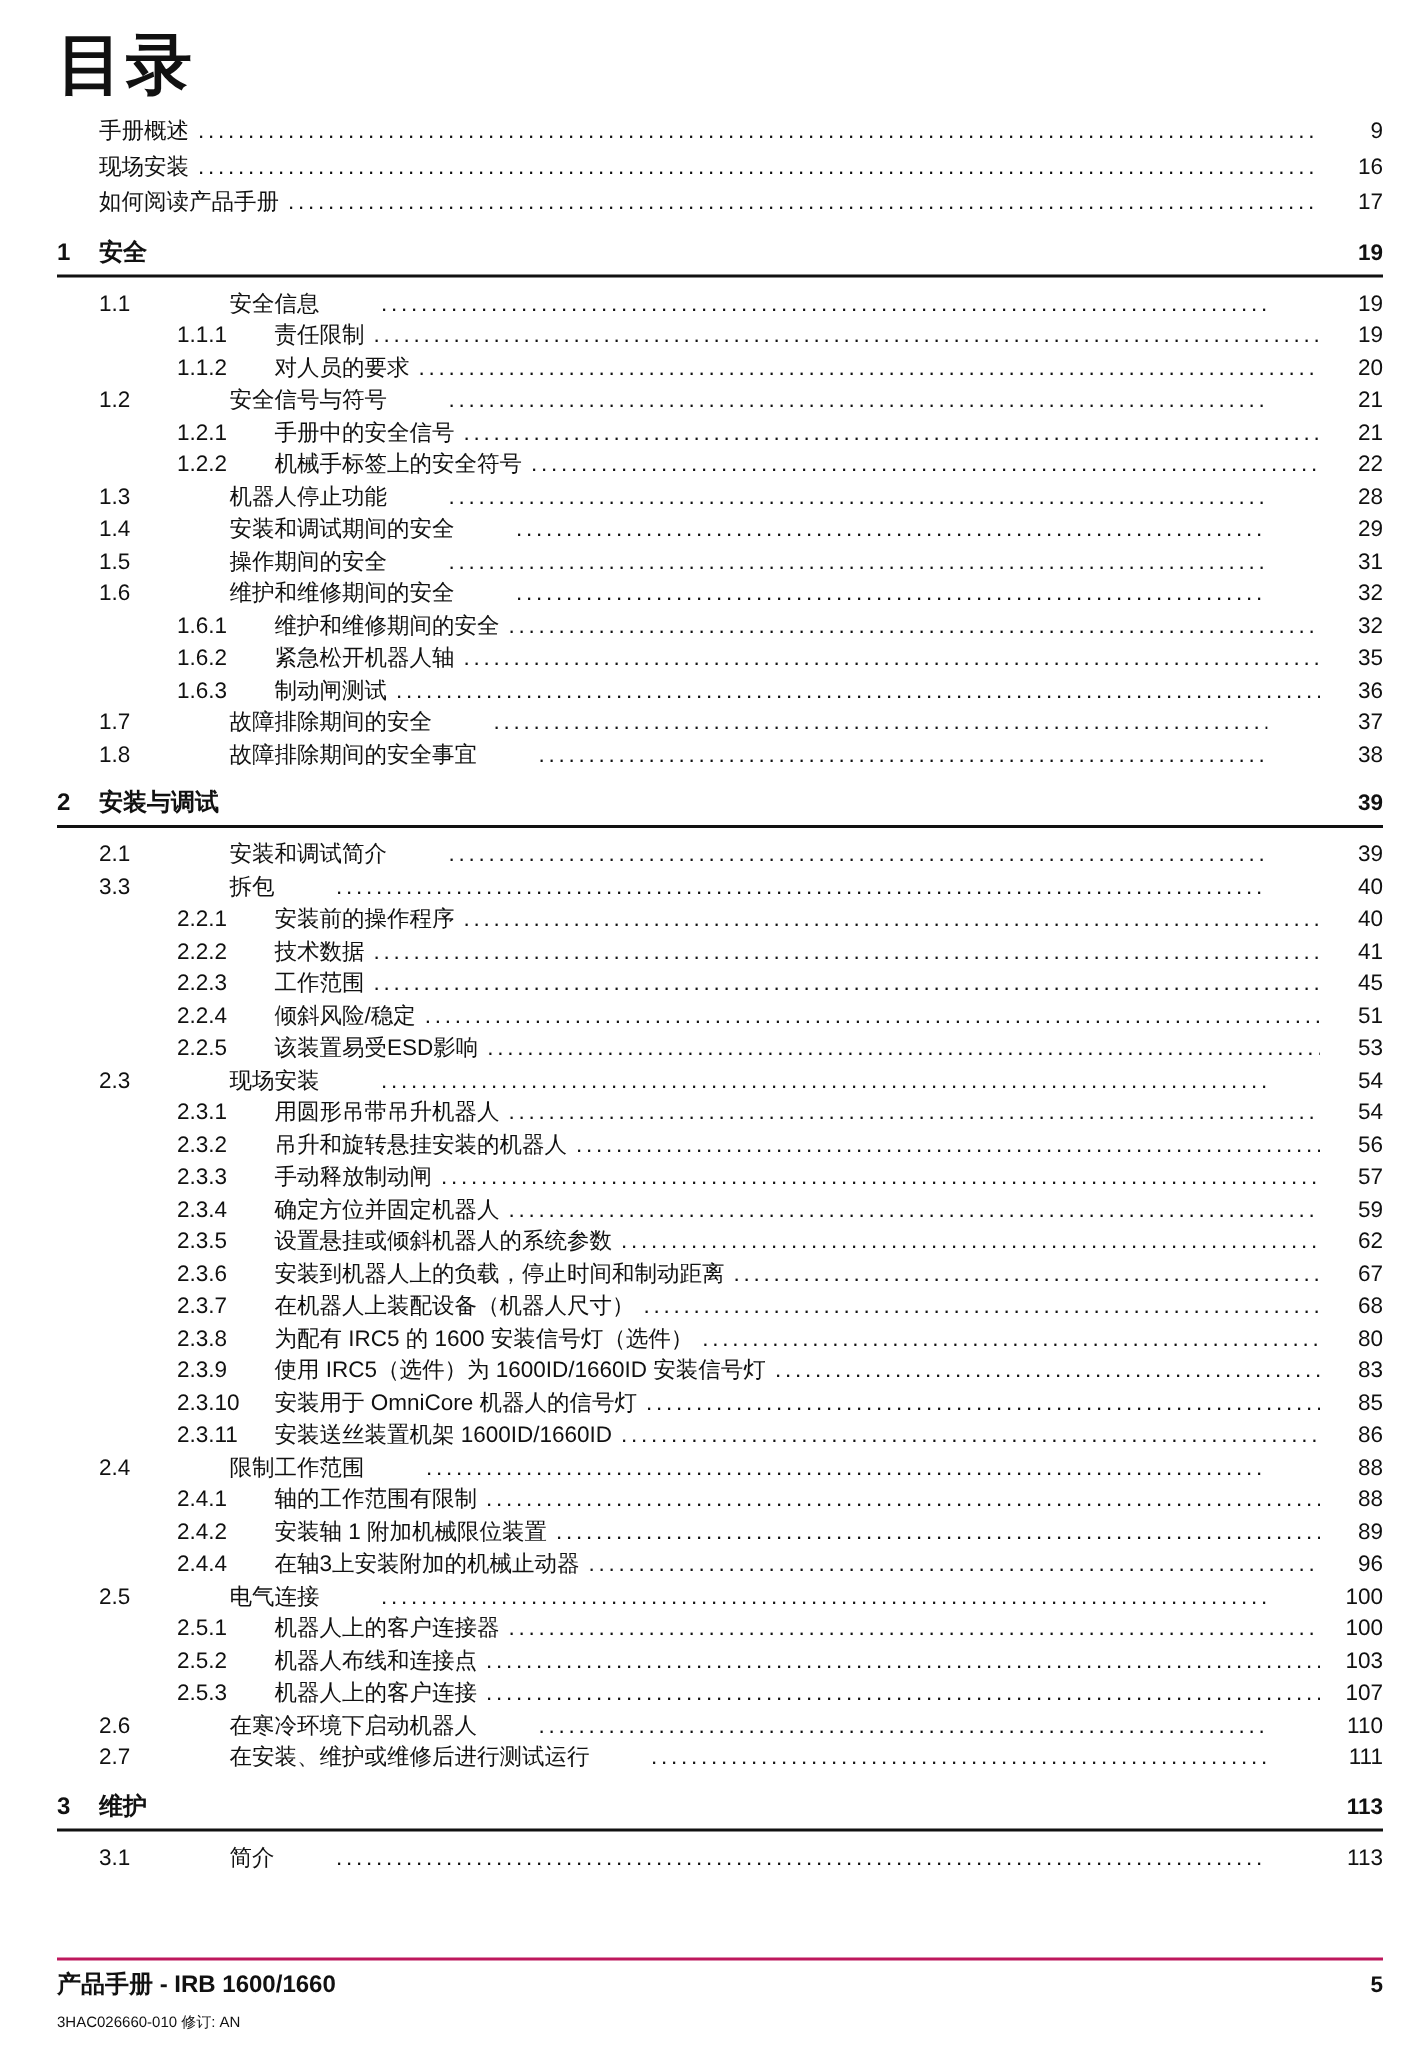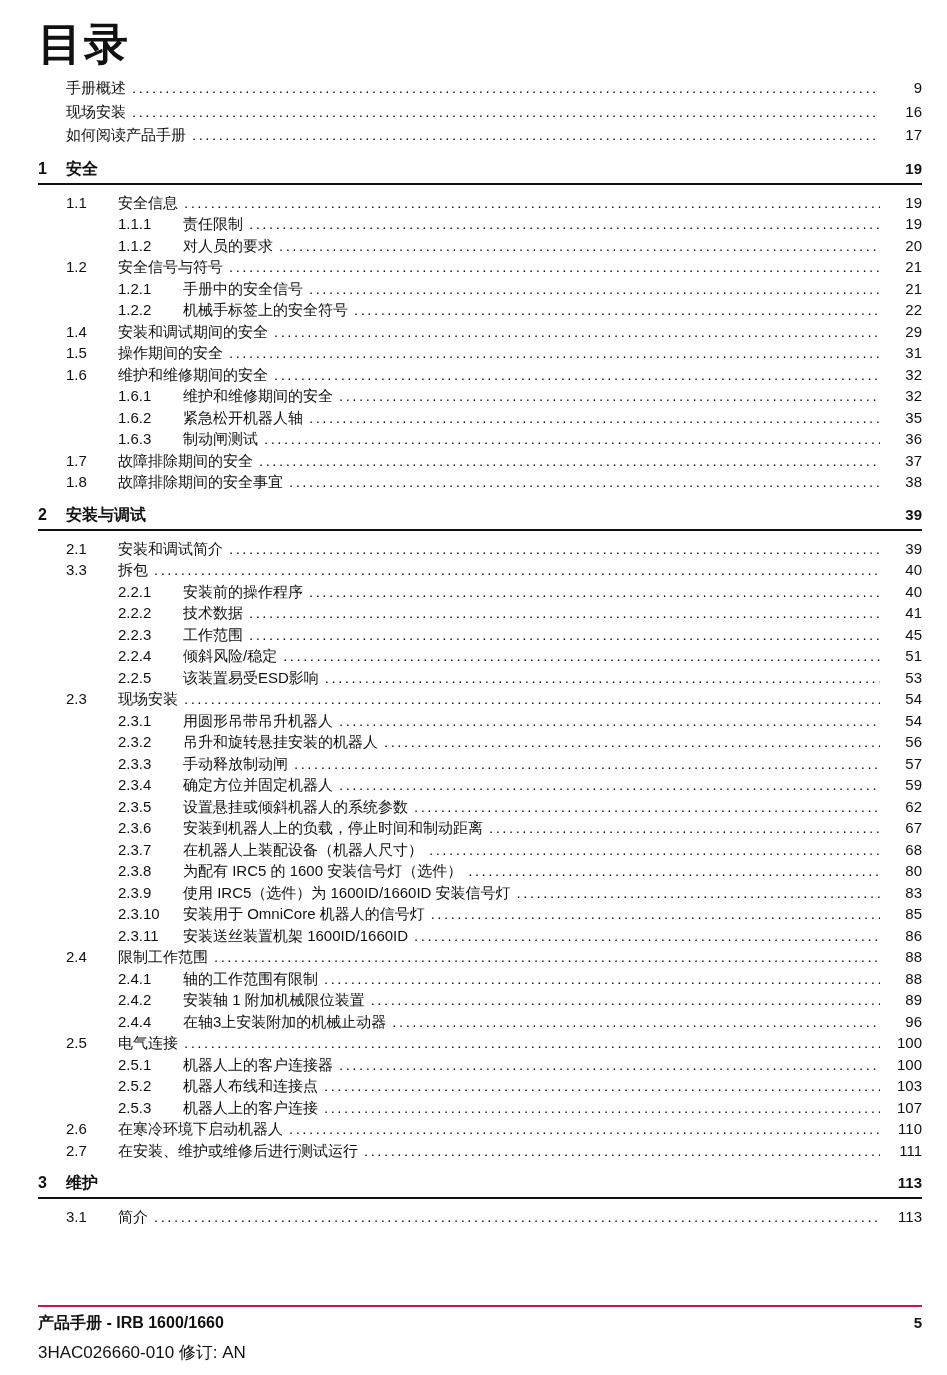--- a/index.html
+++ b/index.html
@@ -29,21 +29,21 @@
   .front-matter { margin-top: 14px; }
   .row {
     display: flex;
     align-items: baseline;
     font-size: 15px;
     justify-content: space-between;
   }
   .front-matter .row { line-height: 23.5px; }
   .entries .row { line-height: 21.5px; }
   .fm-row { padding-left: 28px; }
-  .lvl1 { padding-left: 28px; }
+  .lvl1 { padding-left: 28px; gap: 35px; }
   .lvl1 > .num { width: 52px; }
   .lvl2 { padding-left: 80px; }
   .lvl2 > .num { width: 65px; }
   .num { flex: 0 0 auto; }
   .title-text { flex: 0 0 auto; white-space: nowrap; }
   .leader {
     flex: 1 1 auto;
     overflow: hidden;
     white-space: nowrap;
     margin: 0 8px 0 6px;
@@ -79,21 +79,21 @@
     border-top: 2px solid #be185d;
   }
   .footer-row {
     display: flex;
     justify-content: space-between;
     align-items: baseline;
     padding-top: 6px;
   }
   .footer-title { font-weight: bold; font-size: 16px; }
   .footer-page { font-weight: bold; font-size: 15px; }
-  .footer-id { margin-top: 7px; font-size: 17px; }
+  .footer-id { margin-top: 7px; font-size: 10px; }
 </style>
 </head>
 <body>
 
 <div class="content">
   <h1 class="page-title">目录</h1>
   <div class="front-matter" id="front-matter">
       <div class="row fm-row">
         <span class="title-text">手册概述</span>
         <span class="leader"></span>
@@ -148,20 +148,26 @@
             <span class="leader"></span>
             <span class="pagenum">21</span>
           </div>
           <div class="row lvl2">
             <span class="num">1.2.2</span>
             <span class="title-text">机械手标签上的安全符号</span>
             <span class="leader"></span>
             <span class="pagenum">22</span>
           </div>
           <div class="row lvl1">
+            <span class="num">1.3</span>
+            <span class="title-text">机器人停止功能</span>
+            <span class="leader"></span>
+            <span class="pagenum">28</span>
+          </div>
+          <div class="row lvl1">
             <span class="num">1.4</span>
             <span class="title-text">安装和调试期间的安全</span>
             <span class="leader"></span>
             <span class="pagenum">29</span>
           </div>
           <div class="row lvl1">
             <span class="num">1.5</span>
             <span class="title-text">操作期间的安全</span>
             <span class="leader"></span>
             <span class="pagenum">31</span>

